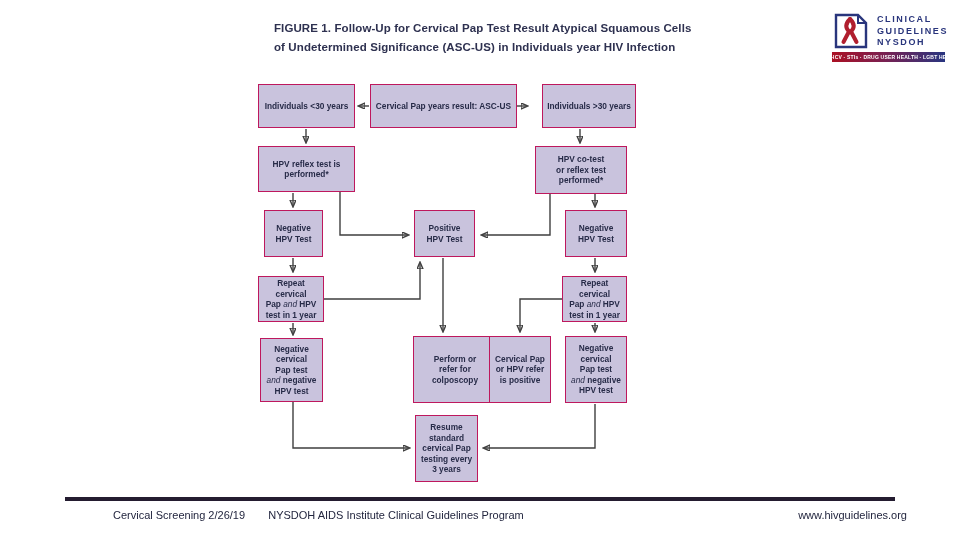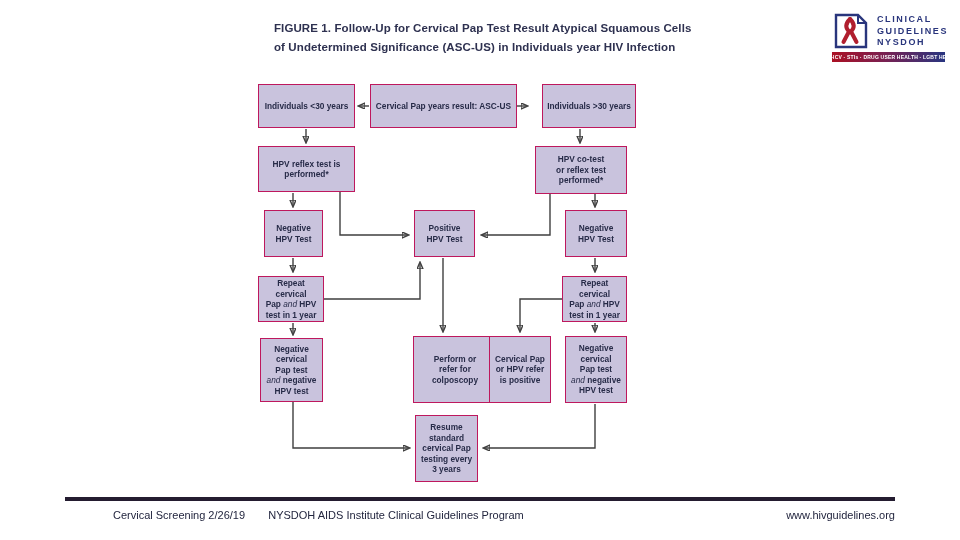--- a/index.html
+++ b/index.html
@@ -31,21 +31,21 @@
   .node i{font-style:italic;font-weight:400;}
 
   svg.connectors{position:absolute;left:0;top:0;pointer-events:none;}
   svg.connectors path{stroke:#3f3f3f;stroke-width:1.4;fill:none;}
 
   
   .footer-rule{left:65px;top:497px;width:830px;height:4px;background:#241c30;}
   .footer-text{top:509px;font-size:11px;font-weight:500;color:#23263f;}
   .f-left{left:65px;margin-left:48px;}
   .f-center{left:0;width:792px;text-align:center;}
-  .f-right{right:65px;margin-left:13px;}
+  .f-right{right:53px;margin-left:13px;}
 </style>
 </head>
 <body>
 
 <div class="abs fig-title">
   <span>FIGURE 1. Follow-Up for Cervical Pap Test Result Atypical Squamous Cells</span>
   <span>of Undetermined Significance (ASC-US) in Individuals year HIV Infection</span>
 </div>
 
 <div class="abs logo">

